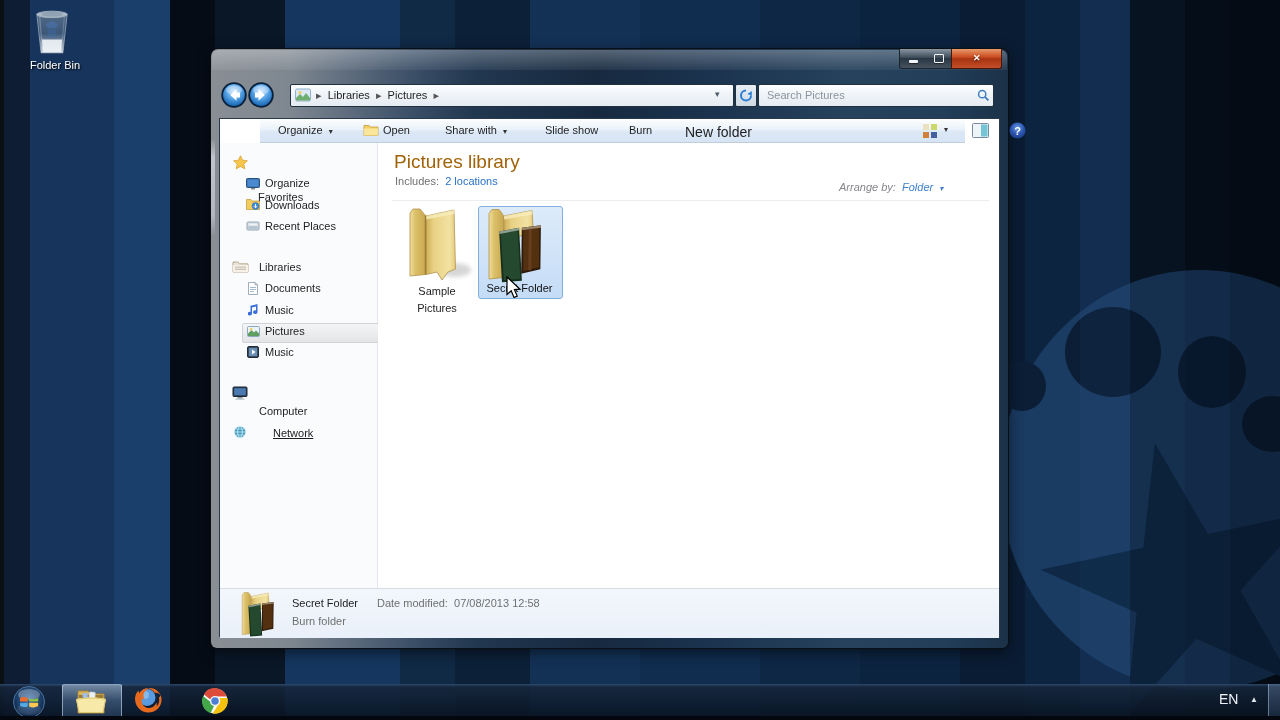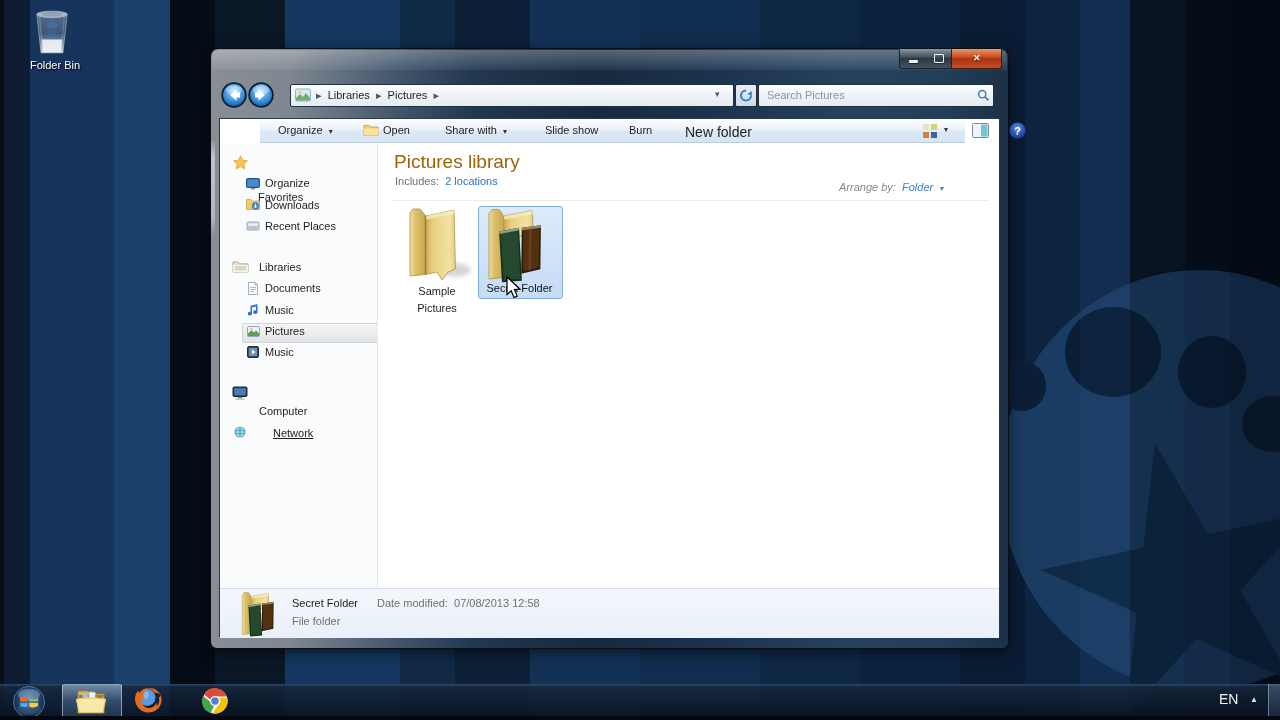--- a/index.html
+++ b/index.html
@@ -313,21 +313,21 @@
         <path d="M 13,24 L 33,21 L 33.2,23.5 L 13.2,26.5 Z" fill="#8fa092"></path>
       </g>
       <g transform="rotate(2 44 44)">
         <path d="M 34,21 L 53,18 L 54,62 L 35,67 Z" fill="#2e1a0a"></path>
         <path d="M 35.5,23 L 51.5,20.5 L 52.5,60 L 37,64.5 Z" fill="#53300f"></path>
         <path d="M 34,21 L 53,18 L 53.2,20.5 L 34.2,23.5 Z" fill="#9a8668"></path>
       </g>
     </svg>
     <div class="abs" style="left:72px;top:8px;font-size:11px;color:#1e1e1e;">Secret Folder</div>
     <div class="abs" style="left:157px;top:8px;font-size:11px;color:#707070;">Date modified: &nbsp;07/08/2013 12:58</div>
-    <div class="abs" style="left:72px;top:26px;font-size:11px;color:#707070;">File folder</div>
+    <div class="abs" style="left:72px;top:26px;font-size:11px;color:#707070;">Burn folder</div>
   </div>
 </div>
 
 <div class="abs" style="left:0;top:684px;width:1280px;height:36px;background:linear-gradient(rgba(48,76,110,0.95) 0%,rgba(22,38,60,0.88) 8%,rgba(14,27,45,0.85) 55%,rgba(8,17,30,0.9) 100%);">
 
   <svg class="abs" style="left:12px;top:1px;" width="34" height="34" viewBox="0 0 34 34">
     <defs>
       <radialGradient id="orbg" cx="0.5" cy="0.4" r="0.65">
         <stop offset="0" stop-color="#3d6ea8"></stop>
         <stop offset="0.7" stop-color="#16355c"></stop>

